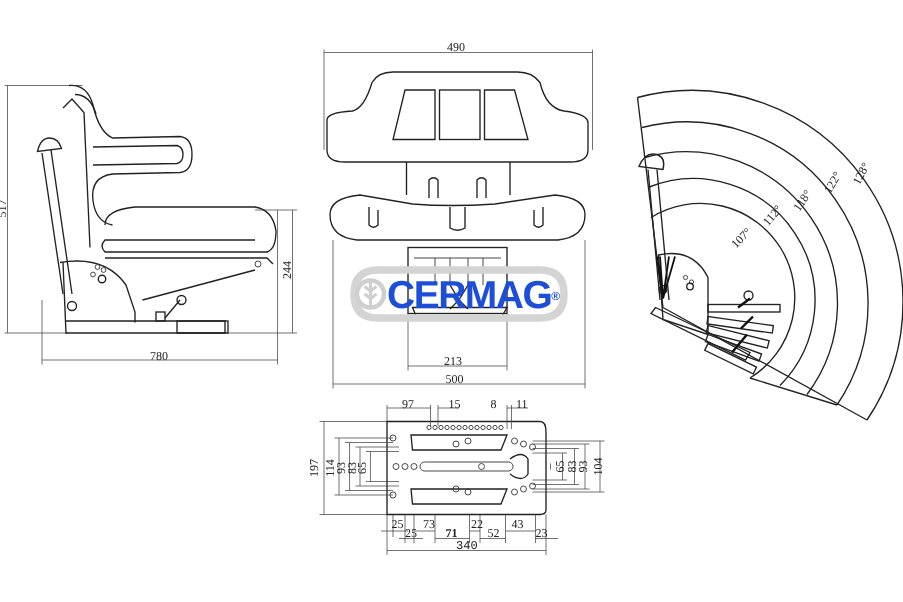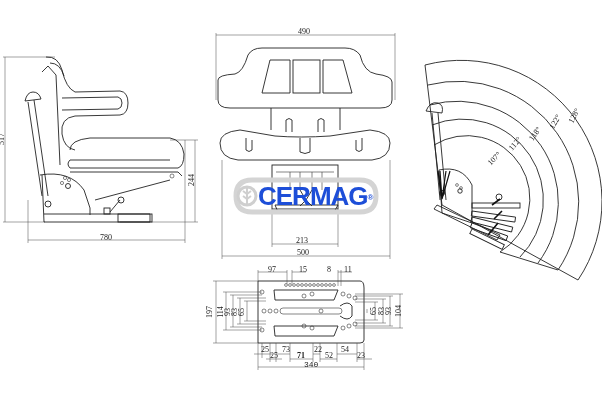--- a/index.html
+++ b/index.html
@@ -270,17 +270,17 @@
 <div class="label" style="left:378px;top:307px;transform:rotate(-90deg);">83</div>
 <div class="label" style="left:385px;top:307px;transform:rotate(-90deg);">93</div>
 <div class="label" style="left:393px;top:307px;transform:rotate(-90deg);">104</div>
 
 <div class="label" style="left:261px;top:346px;">25</div>
 <div class="label" style="left:270px;top:352px;">25</div>
 <div class="label" style="left:282px;top:346px;">73</div>
 <div class="label" style="left:297px;top:352px;font-weight:bold;">71</div>
 <div class="label" style="left:314px;top:346px;">22</div>
 <div class="label" style="left:325px;top:352px;">52</div>
-<div class="label" style="left:341px;top:346px;">54</div>
+<div class="label" style="left:341px;top:346px;">43</div>
 <div class="label" style="left:357px;top:352px;">23</div>
 <div class="label" style="left:304px;top:361px;font-family:Liberation Mono, monospace;">340</div>
 
 </div>
 
 </body></html>

